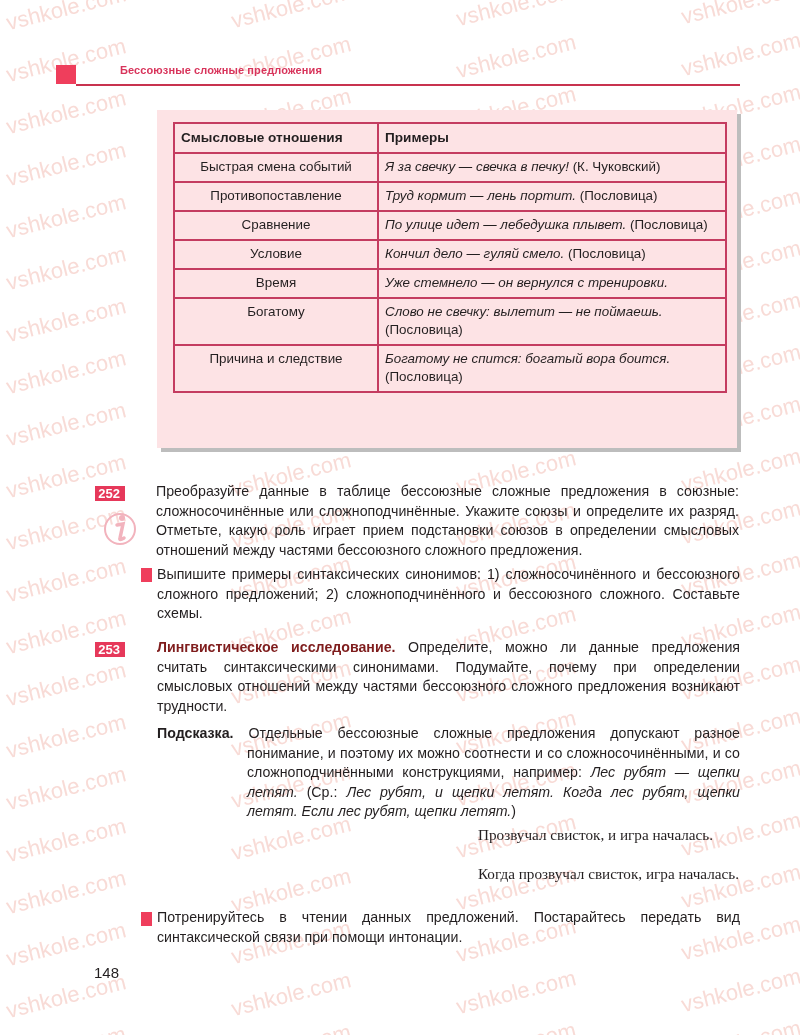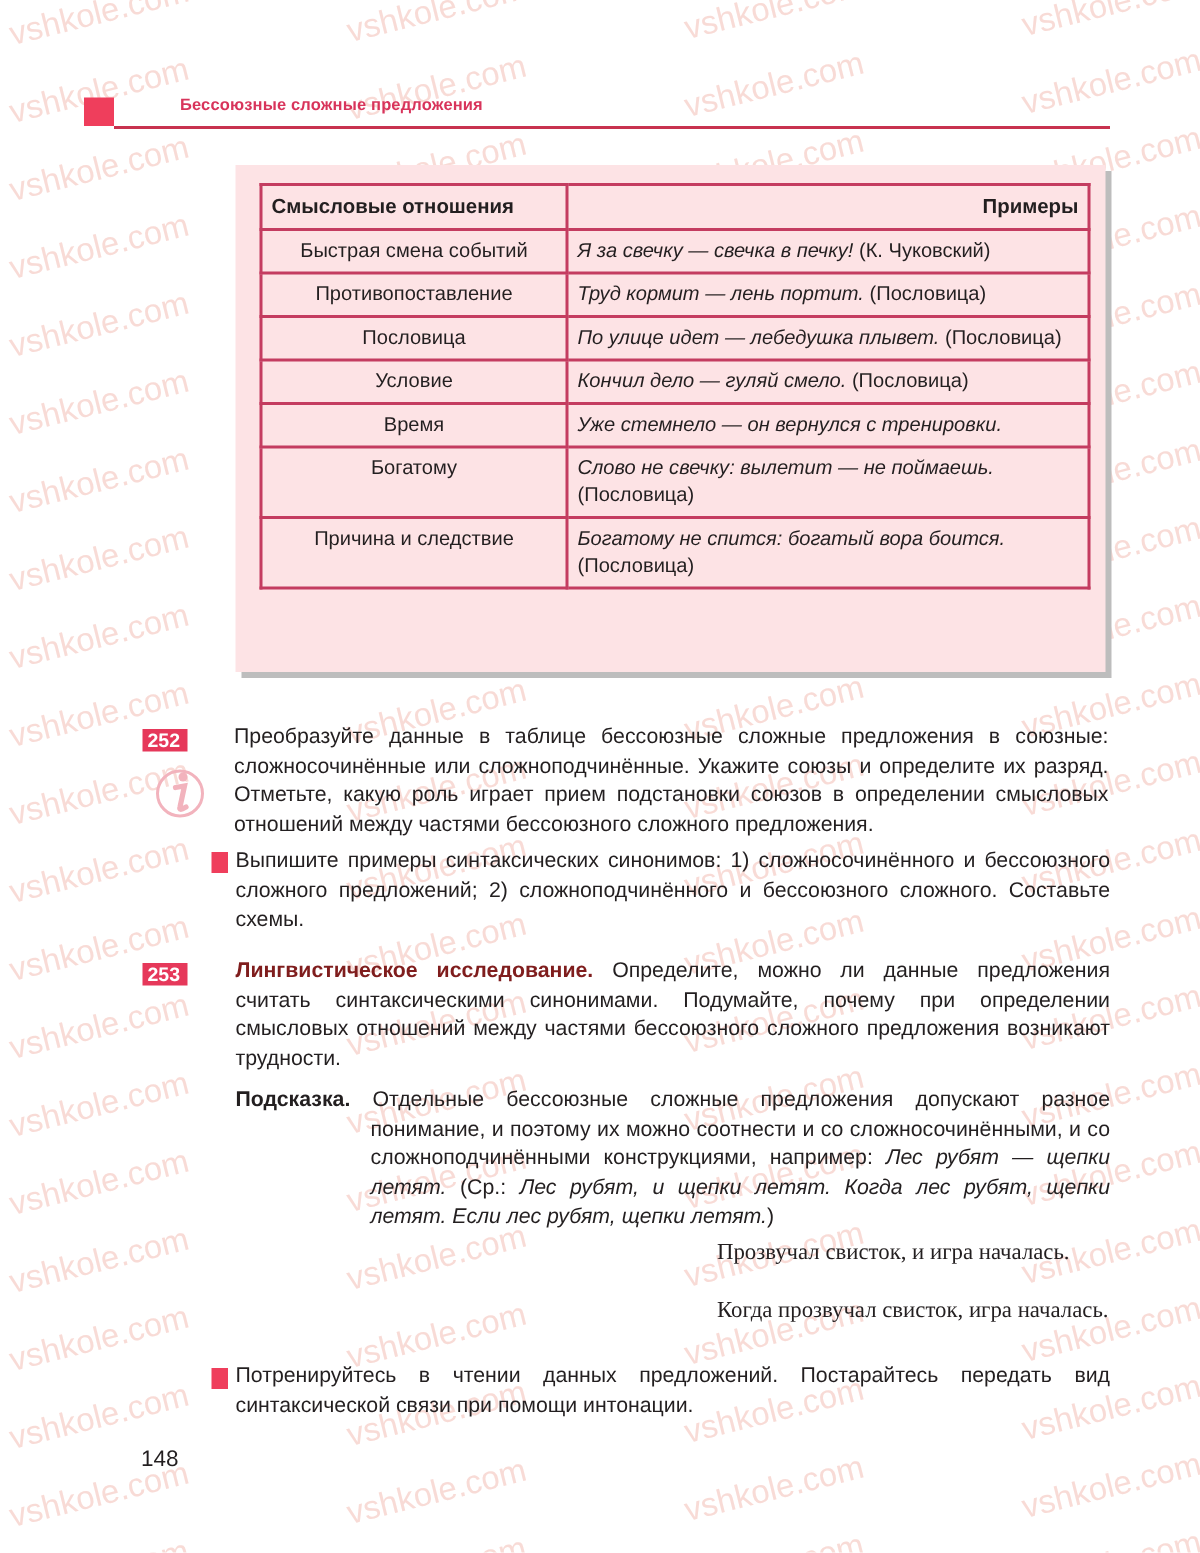--- a/index.html
+++ b/index.html
@@ -33,21 +33,21 @@
   }
   table.rel {
     position: absolute; left: 173px; top: 122px; width: 554px;
     border-collapse: collapse; font-size: 13.4px; line-height: 18px;
   }
   table.rel th, table.rel td {
     border: 2px solid #c43c60; padding: 4px 6px 5px 6px; vertical-align: top; text-align: left;
     background: #fde3e5;
   }
   table.rel th { font-weight: bold; font-size: 13.6px; padding-top: 5px; padding-bottom: 5px; }
-  table.rel th.c2 { text-align: right; }
+  table.rel th.c2 { text-align: left; }
   table.rel td.c1 { width: 190px; text-align: center; }
   .ex { font-style: italic; }
 
   
   .badge {
     position: absolute; width: 30px; height: 15px; background: #e6385a; color: #fff;
     font-weight: bold; font-size: 13px; line-height: 15px; text-align: right; padding-right: 5px; box-sizing: border-box;
   }
   .info-icon {
     position: absolute; left: 103px; top: 510px; width: 34px; height: 36px;
@@ -172,21 +172,21 @@
     <tbody id="tbody">
         <tr>
           <td class="c1">Быстрая смена событий</td>
           <td><span class="ex">Я за свечку — свечка в печку!</span><span> (К. Чуковский)</span></td>
         </tr>
         <tr>
           <td class="c1">Противопоставление</td>
           <td><span class="ex">Труд кормит — лень портит.</span><span> (Пословица)</span></td>
         </tr>
         <tr>
-          <td class="c1">Пословица</td>
+          <td class="c1">Сравнение</td>
           <td><span class="ex">По улице идет — лебедушка плывет.</span><span> (Пословица)</span></td>
         </tr>
         <tr>
           <td class="c1">Условие</td>
           <td><span class="ex">Кончил дело — гуляй смело.</span><span> (Пословица)</span></td>
         </tr>
         <tr>
           <td class="c1">Время</td>
           <td><span class="ex">Уже стемнело — он вернулся с тренировки.</span><span></span></td>
         </tr>

